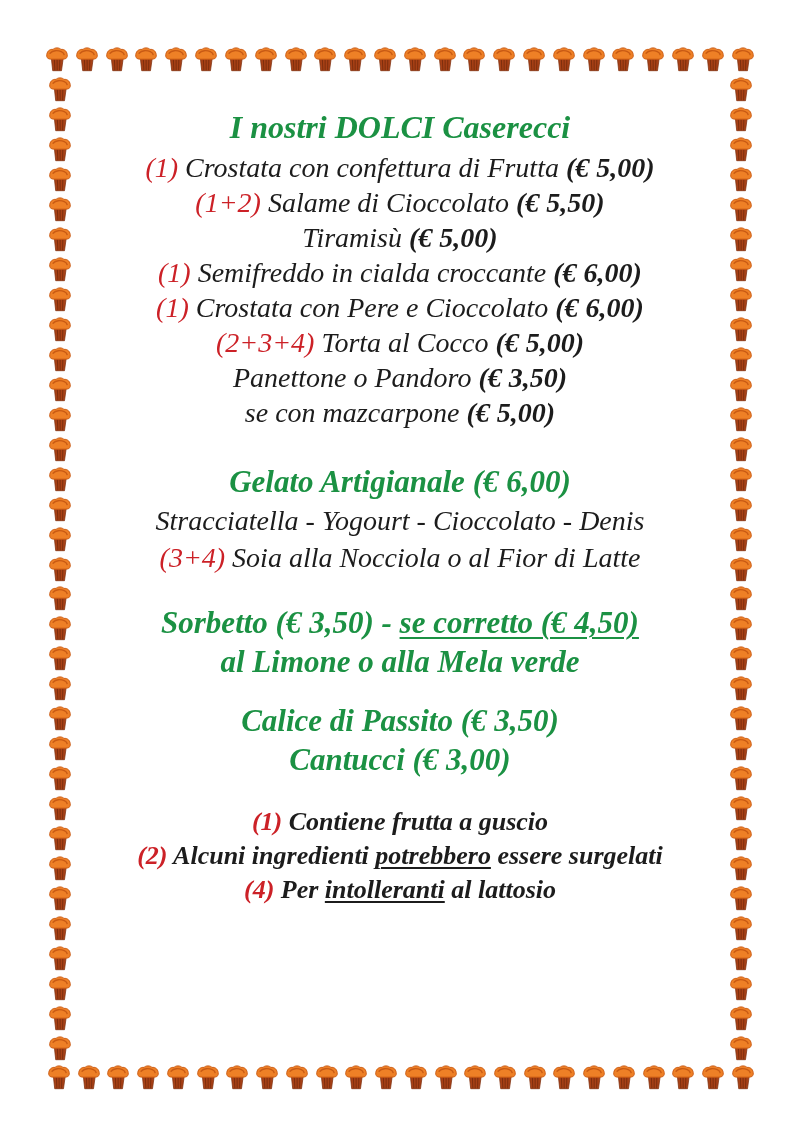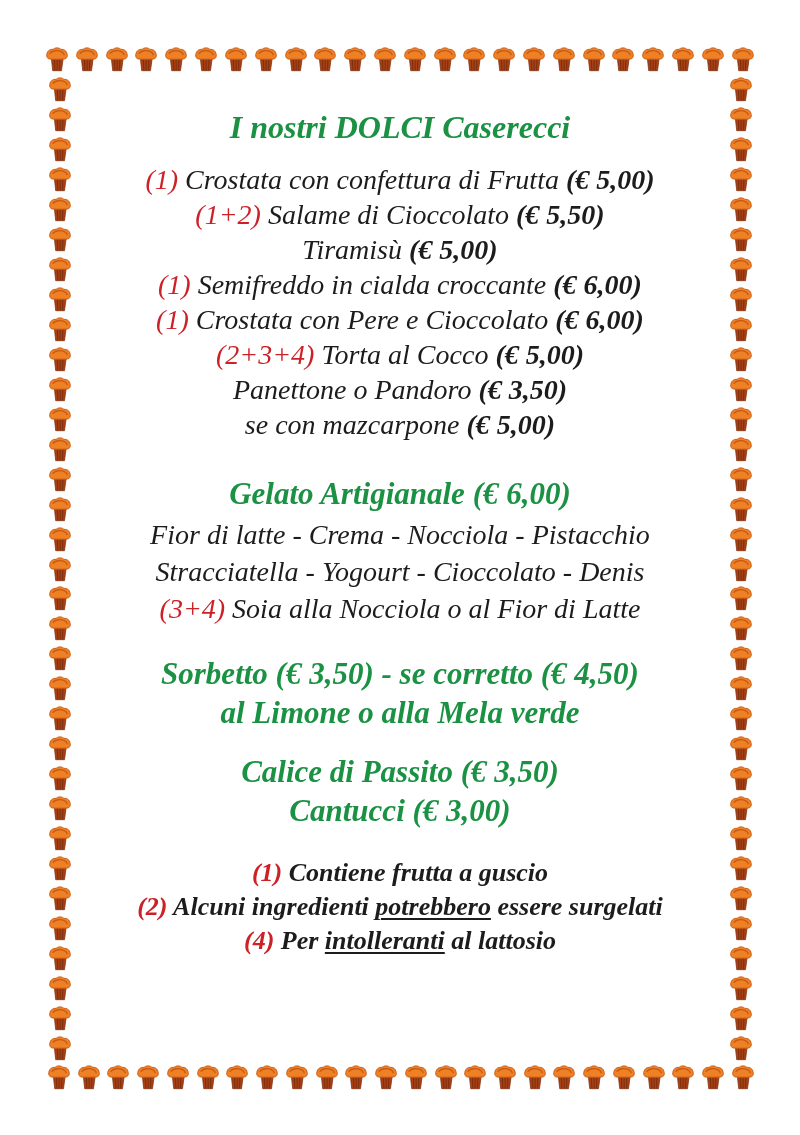--- a/index.html
+++ b/index.html
@@ -43,21 +43,21 @@
     text-align: center;
     font-style: italic;
     color: var(--ink);
   }
   .title {
     font-size: 32px;
     font-weight: bold;
     line-height: 38px;
     color: var(--green);
   }
-  .items { margin-top: 16px; font-size: 28px; }
+  .items { margin-top: 4px; font-size: 28px; }
   .item  { line-height: 35px; }
   .prefix { color: var(--red); }
   .price  { font-weight: bold; }
 
   .sec-heading {
     margin-top: 32px;
     font-size: 31px;
     font-weight: bold;
     line-height: 40px;
     color: var(--green);
@@ -66,20 +66,21 @@
   .flavors-first { margin-top: 2px; }
 
   .sorbetto-block { margin-top: 27px; }
   .green-line {
     font-size: 31px;
     font-weight: bold;
     line-height: 39px;
     color: var(--green);
   }
   .u {
+    text-decoration: underline;
     text-decoration-thickness: 2px;
     text-underline-offset: 4px;
   }
   .passito-block { margin-top: 20px; }
 
   .footnotes {
     margin-top: 26px;
     font-size: 26px;
     font-weight: bold;
     line-height: 34px;
@@ -798,21 +799,20 @@
       <div class="item"><span class="prefix">(1+2)</span> <span>Salame di Cioccolato</span> <span class="price">(€ 5,50)</span></div>
       <div class="item"><span class="prefix"></span> <span>Tiramisù</span> <span class="price">(€ 5,00)</span></div>
       <div class="item"><span class="prefix">(1)</span> <span>Semifreddo in cialda croccante</span> <span class="price">(€ 6,00)</span></div>
       <div class="item"><span class="prefix">(1)</span> <span>Crostata con Pere e Cioccolato</span> <span class="price">(€ 6,00)</span></div>
       <div class="item"><span class="prefix">(2+3+4)</span> <span>Torta al Cocco</span> <span class="price">(€ 5,00)</span></div>
       <div class="item"><span class="prefix"></span> <span>Panettone o Pandoro</span> <span class="price">(€ 3,50)</span></div>
       <div class="item"><span class="prefix"></span> <span>se con mazcarpone</span> <span class="price">(€ 5,00)</span></div>
     </div>
 
     <div class="sec-heading">Gelato Artigianale (€ 6,00)</div>
-    <div class="flavors flavors-first">Fior di latte - Crema - Nocciola - Pistacchio</div>
     <div class="flavors">Stracciatella - Yogourt - Cioccolato - Denis</div>
     <div class="flavors"><span class="prefix">(3+4)</span> <span>Soia alla Nocciola o al Fior di Latte</span></div>
 
     <div class="sorbetto-block">
       <div class="green-line"><span>Sorbetto (€ 3,50) - </span><span class="u">se corretto (€ 4,50)</span></div>
       <div class="green-line">al Limone o alla Mela verde</div>
     </div>
 
     <div class="passito-block">
       <div class="green-line">Calice di Passito (€ 3,50)</div>

